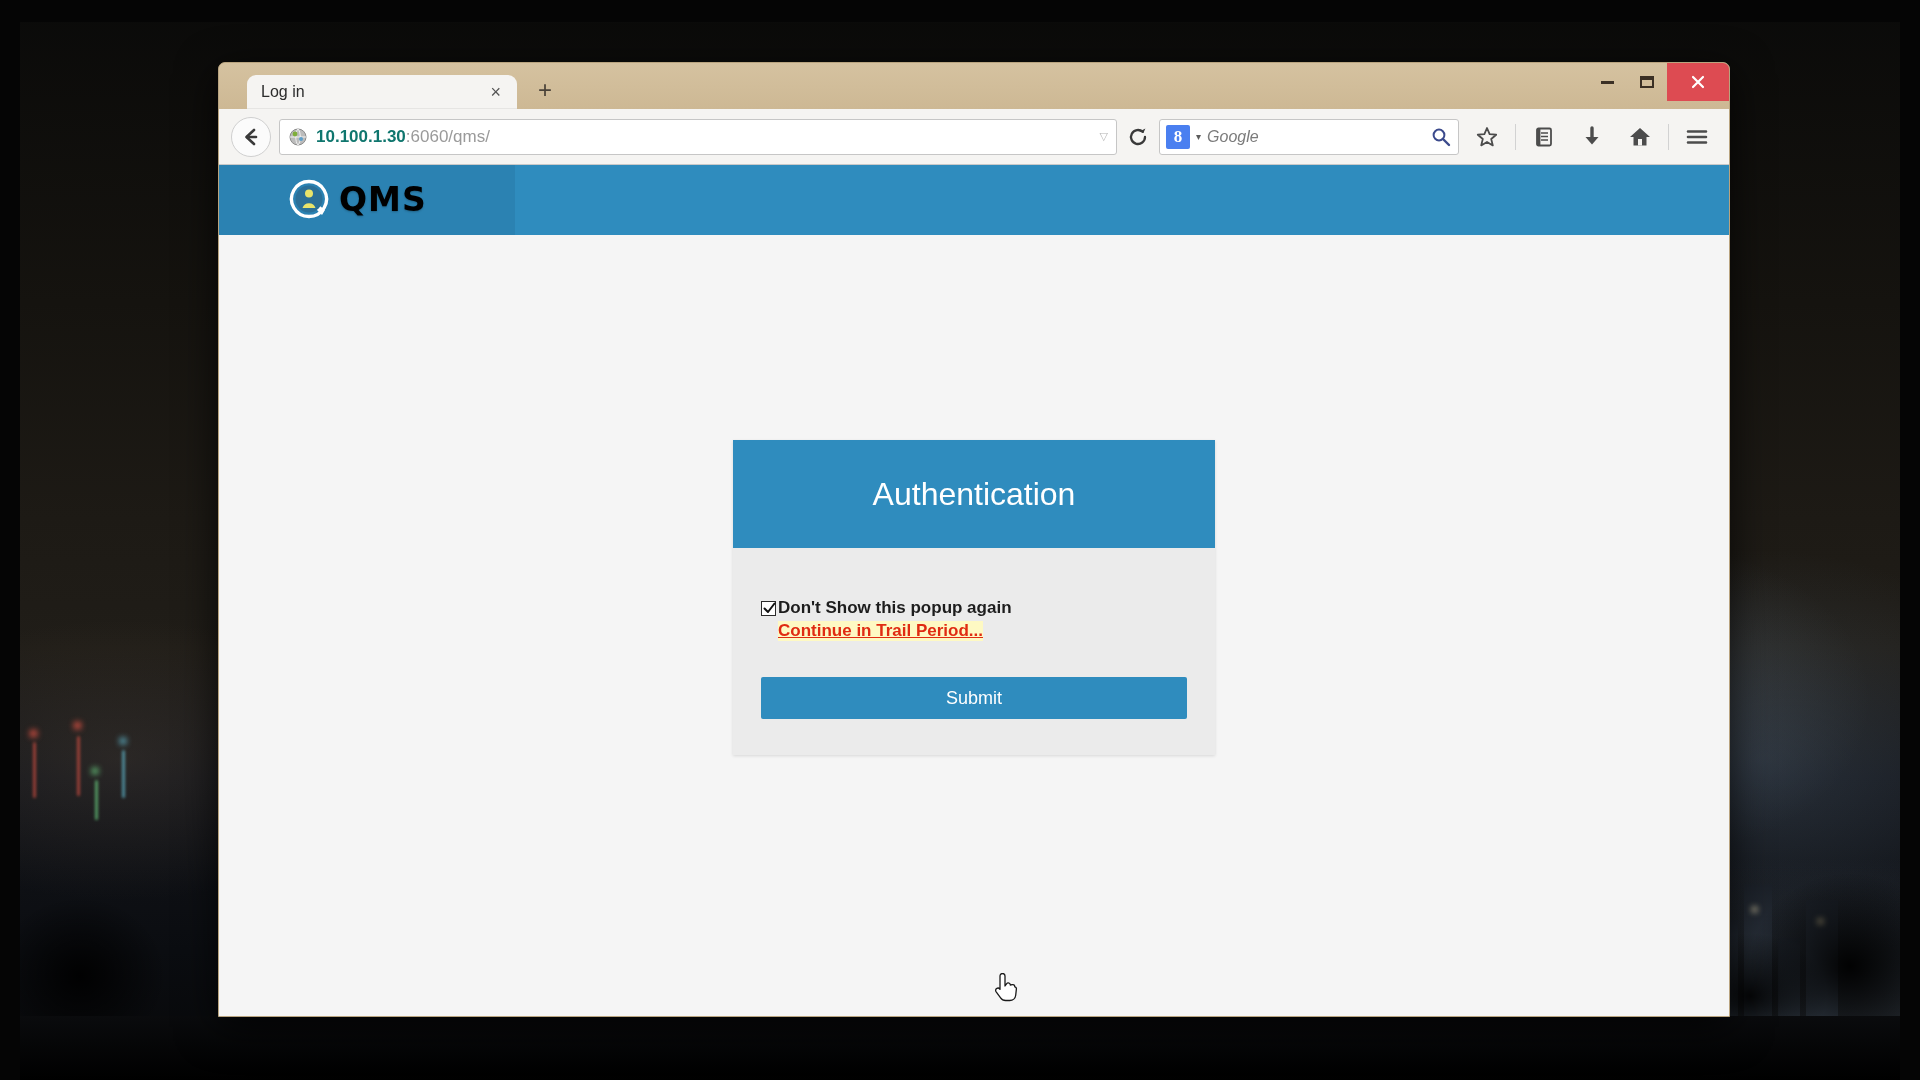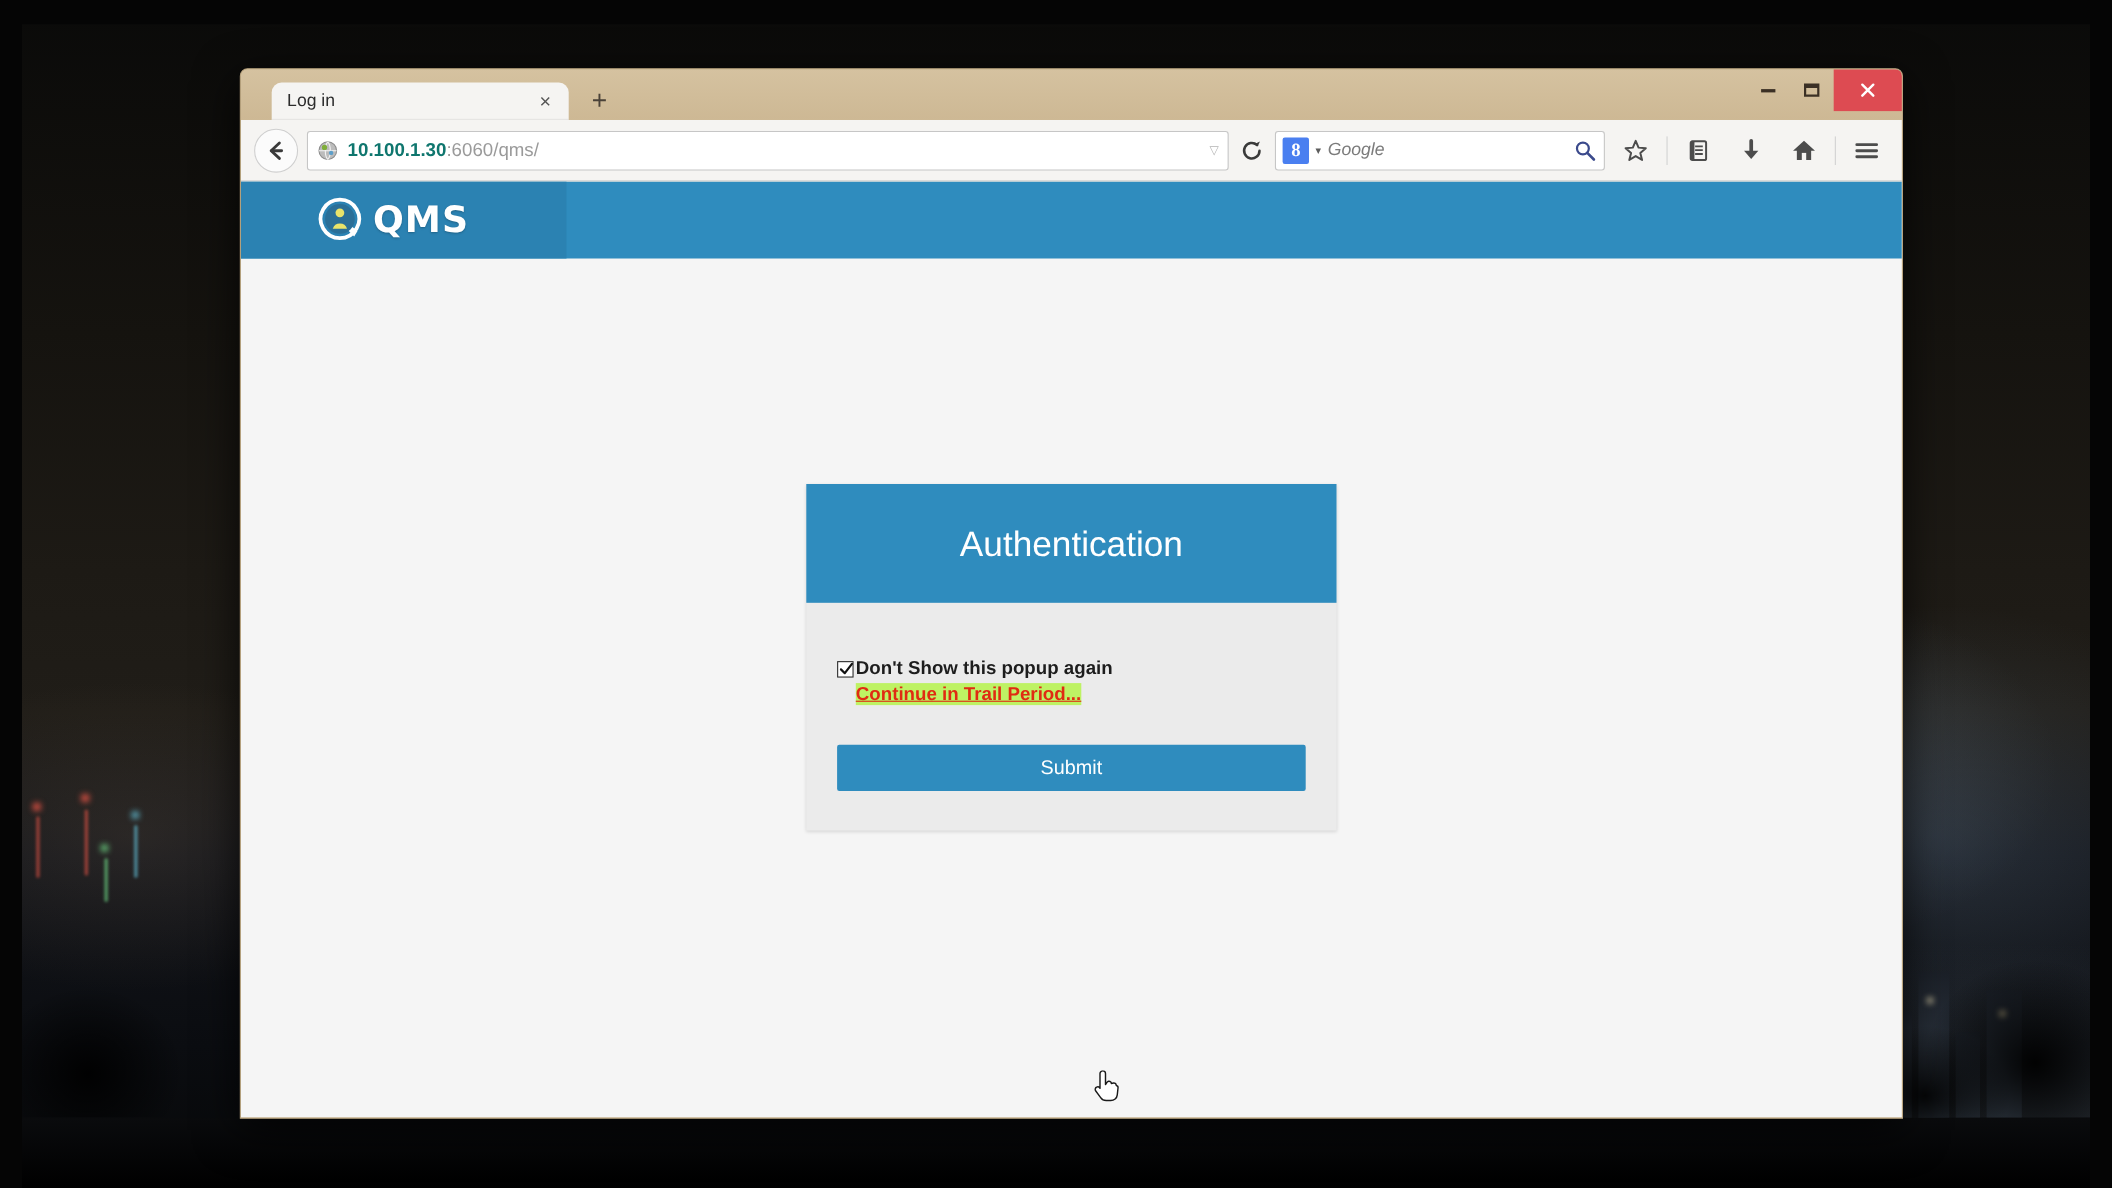--- a/index.html
+++ b/index.html
@@ -57,21 +57,21 @@
     background: linear-gradient(to bottom,#d5c2a0,#cdb894);
   }
   .wincontrols { position:absolute; right:0; top:0; height:38px; display:flex; align-items:stretch; }
   .wc { width:40px; display:flex; align-items:center; justify-content:center; cursor:default; }
   .wc .mini { width:13px; height:3px; background:#3b3025; }
   .wc .maxi { width:14px; height:12px; border:2px solid #3b3025; border-top-width:4px; }
   .wc.close { width:62px; background:#dd4b52; }
   .wc.close svg { display:block; }
 
   
-  .tabstrip { position:absolute; left:28px; top:12px; display:flex; align-items:center; }
+  .tabstrip { position:absolute; left:28px; top:12px; display:flex; align-items:flex-start; }
   .tab {
     position: relative;
     width: 270px; height: 34px;
     background: #f5f4f2;
     border-radius: 9px 9px 0 0;
     display:flex; align-items:center;
     padding: 0 14px;
     box-shadow: 0 -1px 0 rgba(0,0,0,.06) inset;
   }
   .tab-title { font-size: 16px; color:#2c2c2c; flex:1; white-space:nowrap; overflow:hidden; }
@@ -107,21 +107,21 @@
   .s-ph { flex:1; font-size:16px; color:#7b7b7b; font-style:italic; }
   .tbicon { width:40px; height:40px; display:flex; align-items:center; justify-content:center; cursor:pointer; }
   .vsep { width:1px; height:26px; background:#d2d2d2; }
 
   
   .page { height: calc(100% - 46px - 56px); background:#f5f5f5; position:relative; overflow:hidden; }
   .site-header { height:70px; background:#2f8cbe; position:relative; }
   .site-header .logo-block { position:absolute; left:0; top:0; bottom:0; width:296px; background:#2b82b2; }
   .brand { position:absolute; left:70px; top:14px; display:flex; align-items:center; gap:10px; z-index:2; }
   .brand-mark { width:40px; height:40px; position:relative; }
-  .brand-text { color:#ffffff; font-size:33px; font-weight:700; letter-spacing:1px;
+  .brand-text { color:#000000; font-size:33px; font-weight:700; letter-spacing:1px;
      font-family:"DejaVu Sans", sans-serif; text-shadow:0 1px 2px rgba(0,0,0,.25); }
 
   
   .auth-card {
     position:absolute; left:50%; transform:translateX(-50%);
     top: 275px; width: 482px; background:#ebebeb;
     box-shadow: 0 1px 3px rgba(0,0,0,.12);
   }
   .auth-head { background:#2f8cbe; height:108px; display:flex; align-items:center; justify-content:center; }
   .auth-head-title { color:#ffffff; font-size:32px; font-weight:400; }
@@ -132,21 +132,21 @@
     display:flex; align-items:center; overflow:hidden; white-space:nowrap;
   }
   .field.placeholder { color:#a9a9a9; }
   .field + .field { margin-top: 16px; }
   .check-row { margin-top: 22px; display:flex; align-items:flex-start; gap:2px; }
   .cb { width:15px; height:15px; border:1.5px solid #2b2b2b; background:#fff; position:relative; flex:none; margin-top:3px; }
   .cb svg { position:absolute; left:0; top:-1px; }
   .check-label { font-size:17px; color:#1d1d1d; line-height:20px;font-weight:bold; }
   .trial { margin-top: 3px; margin-left: 17px; }
   .trial-link {
-    display:inline-block; background:#bef264; color:#e02b12; font-weight:700; font-size:17px;
+    display:inline-block; background:#fef9c3; color:#e02b12; font-weight:700; font-size:17px;
     text-decoration: underline; text-decoration-color:#e02b12; cursor:pointer; line-height:20px;
   }
   .submit {
     margin-top: 36px; width:100%; height:42px; background:#2f8cbe; border:none;
     color:#fff; font-size:18px; font-family:"Liberation Sans", sans-serif; cursor:pointer;
     border-radius:2px;
   }
 
   
   .cursor { position:absolute; left:773px; top:808px; z-index:50; pointer-events:none; }

